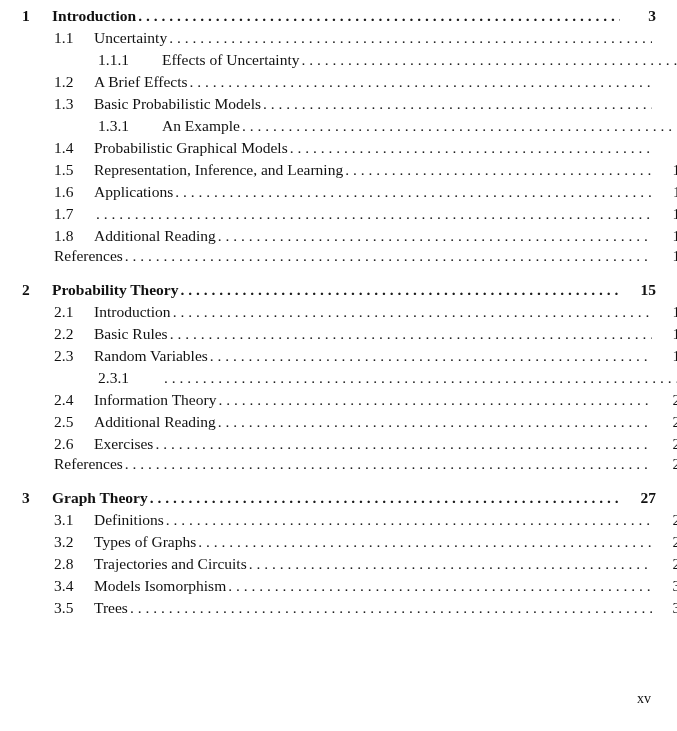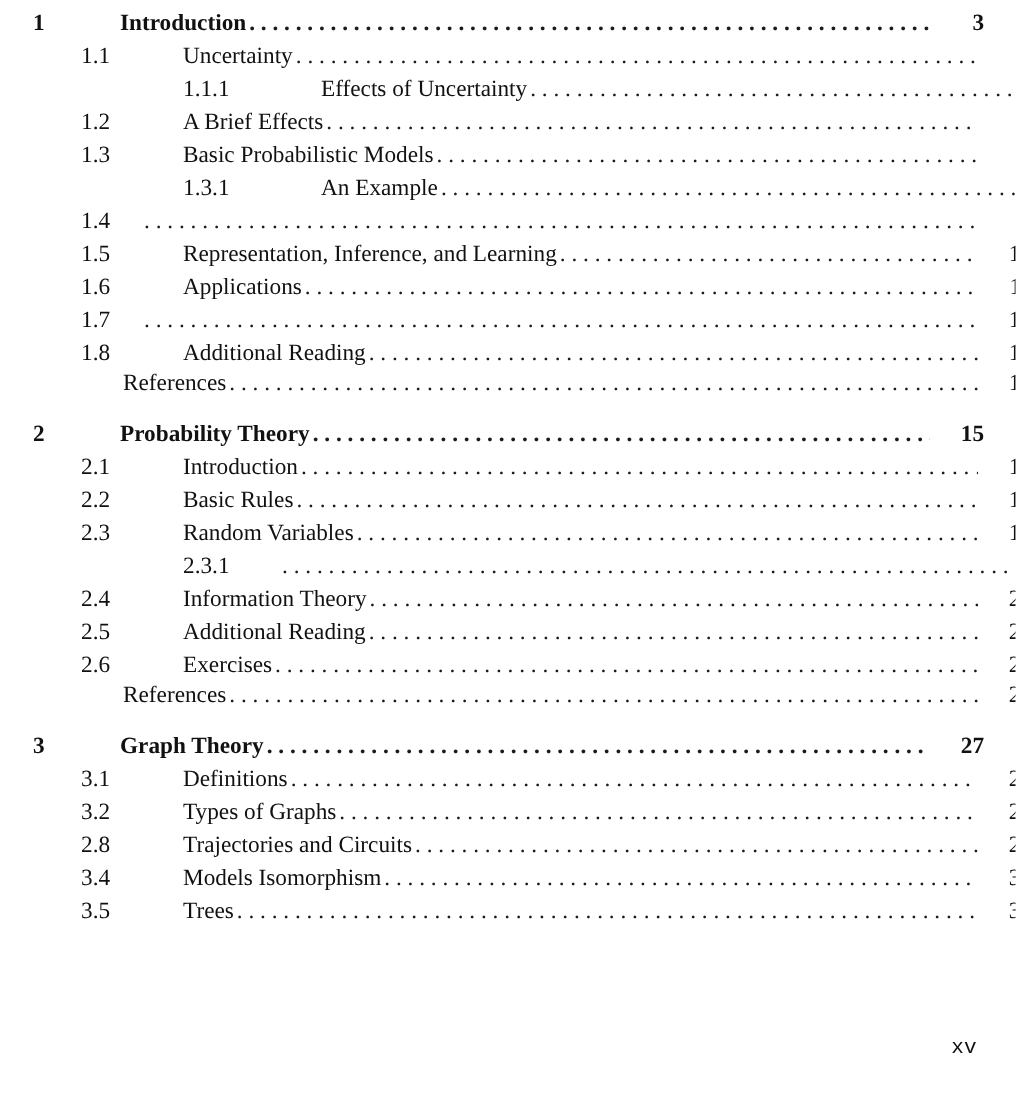--- a/index.html
+++ b/index.html
@@ -38,21 +38,20 @@
   }
   .entry .num {
     flex: 0 0 auto;
     white-space: pre;
     font-size: 15.5px;
   }
   .entry .title {
     flex: 0 0 auto;
     white-space: pre;
     font-size: 15.5px;
-    margin-left: 28px;
   }
   .entry .leader {
     flex: 1 1 auto;
     overflow: hidden;
     white-space: nowrap;
     font-size: 15.5px;
     letter-spacing: 0px;
     margin: 0 2px;
     color: #1a1a1a;
   }
@@ -65,38 +64,38 @@
 
   
   .lvl-chapter {
     font-weight: bold;
     margin-top: 0;
   }
   .lvl-chapter .num { width: 30px; }
   .lvl-chapter .title { font-weight: bold; }
 
   .lvl-section .num { width: 40px; }
-  .lvl-subsection .num { width: 64px; margin-left: 24px; }
+  .lvl-subsection .num { width: 64px; }
 
   .lvl-section, .lvl-subsection, .lvl-refs { font-weight: normal; }
 
   .indent-1 { padding-left: 32px; }
   .indent-2 { padding-left: 76px; }
   .indent-0 { padding-left: 0; }
 
   .gap-chapter { height: 19px; }
   .row-space { height: 6.5px; }
   .refs-space { height: 4px; }
 
   .folio {
     position: absolute;
     right: 26px;
     bottom: 24px;
     font-size: 14px;
-    font-family: Liberation Mono, monospace;
+    font-family: Liberation Serif, serif;
     color: #111;
   }
   .chapter-block { margin: 0; }
 </style>
 </head>
 <body>
 
 <div class="page">
   <div class="toc" id="toc-root">
       <div class="chapter-block">
@@ -135,20 +134,21 @@
         </div>
         <div class="row-space"></div>
         <div class="entry lvl-subsection indent-2">
           <span class="num">1.3.1</span>
           <span class="title">An Example</span>
           <span class="leader">. . . . . . . . . . . . . . . . . . . . . . . . . . . . . . . . . . . . . . . . . . . . . . . . . . . . . . . . . . . . . . . . . . . . . . . . . . . . . . . . . . . . . . . . . . . . . . . . . . . . . . . . . . . . . . . . . . . . . . . . </span>
         </div>
         <div class="row-space"></div>
         <div class="entry lvl-section indent-1">
           <span class="num">1.4</span>
+          <span class="title">Probabilistic Graphical Models</span>
           <span class="leader">. . . . . . . . . . . . . . . . . . . . . . . . . . . . . . . . . . . . . . . . . . . . . . . . . . . . . . . . . . . . . . . . . . . . . . . . . . . . . . . . . . . . . . . . . . . . . . . . . . . . . . . . . . . . . . . . . . . . . . . . </span>
           <span class="page-no">8</span>
         </div>
         <div class="row-space"></div>
         <div class="entry lvl-section indent-1">
           <span class="num">1.5</span>
           <span class="title">Representation, Inference, and Learning</span>
           <span class="leader">. . . . . . . . . . . . . . . . . . . . . . . . . . . . . . . . . . . . . . . . . . . . . . . . . . . . . . . . . . . . . . . . . . . . . . . . . . . . . . . . . . . . . . . . . . . . . . . . . . . . . . . . . . . . . . . . . . . . . . . . </span>
           <span class="page-no">10</span>
         </div>

